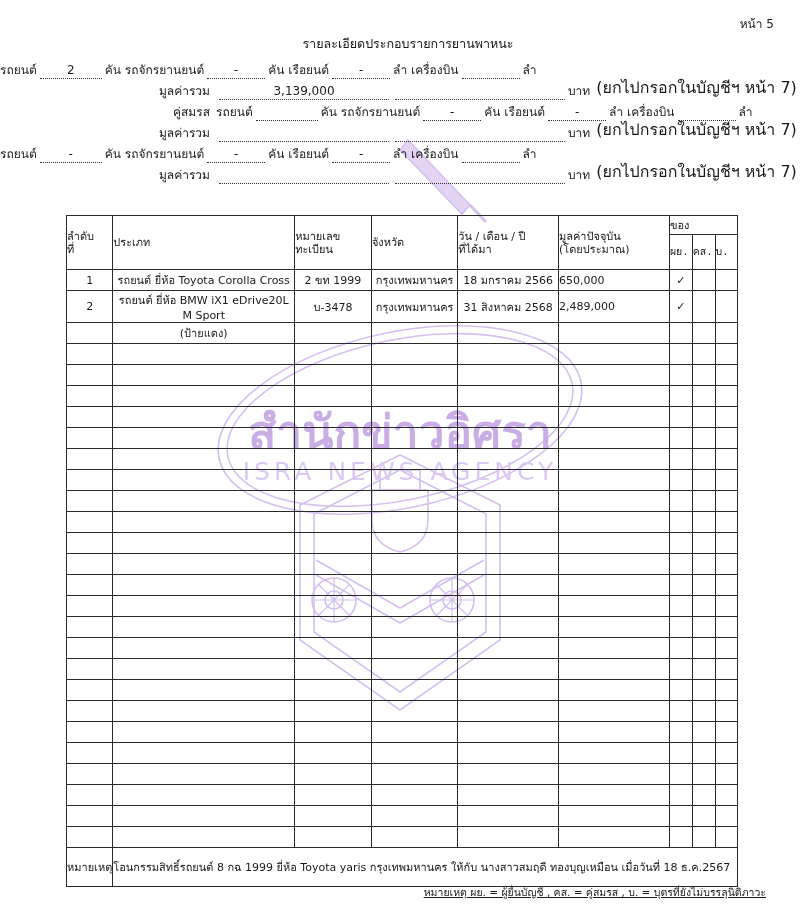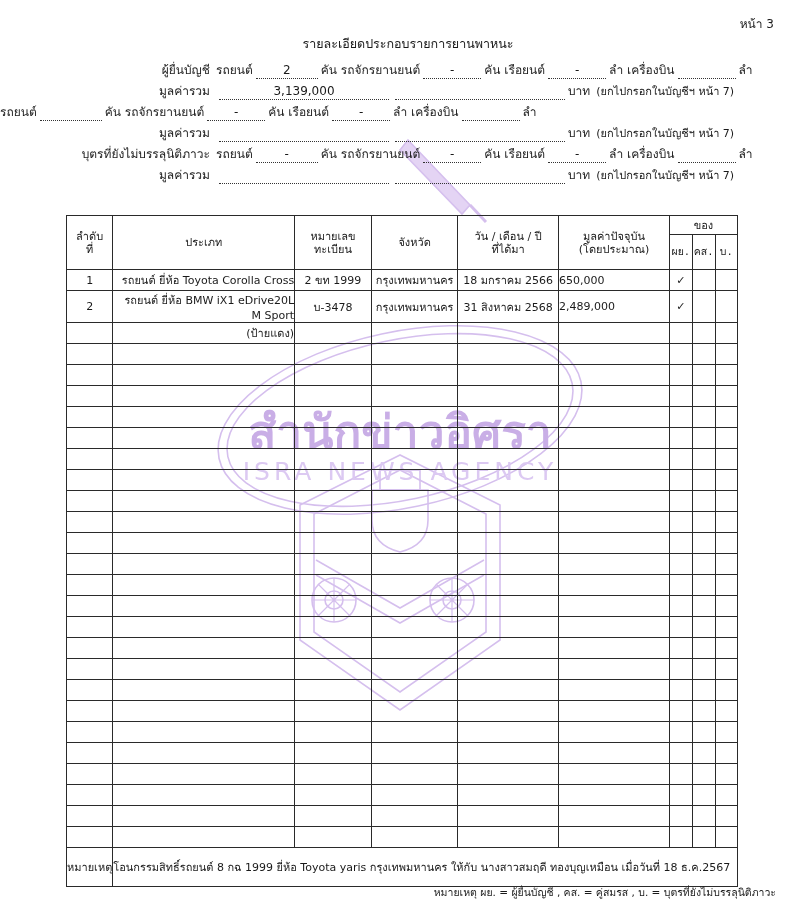--- a/index.html
+++ b/index.html
@@ -68,21 +68,21 @@
     font-size: 12px;
     line-height: 14px;
     height: 15px;
     margin: 0 3px;
   }
   .fld.w-num { width: 62px; }
   .fld.w-money { width: 170px; }
   .fld.w-dash { width: 58px; }
   .unit { font-size: 12px; }
   .note-paren {
-    font-size: 11px;
+    font-size: 16px;
     margin-left: 6px;
   }
 
   
   table.main {
     position: absolute;
     left: 66px;
     top: 215px;
     width: 672px;
     border-collapse: collapse;
@@ -92,40 +92,40 @@
   table.main td, table.main th {
     border: 1px solid #2a2a2a;
     font-weight: normal;
     font-size: 11px;
     padding: 0;
   }
   thead th {
     height: 52px;
     line-height: 13px;
     vertical-align: middle;
-    text-align: center;
+    text-align: left;
     font-size: 11px;
   }
   thead th.own-group { height: 18px; }
   thead th.own-sub { height: 34px; font-size: 10.5px; font-family: Liberation Mono, monospace; }
   .c-no     { width: 34px; }
   .c-type   { width: 190px; }
   .c-reg    { width: 78px; }
   .c-prov   { width: 86px; }
   .c-date   { width: 104px; }
   .c-value  { width: 114px; }
   .c-own    { width: 22px; }
 
   tbody td {
     height: 20px;
     vertical-align: middle;
   }
   td.t-c { text-align: center; }
   td.t-r { padding-right: 8px; }
-  td.t-l { text-align: right; padding-left: 4px; }
+  td.t-l { text-align: center; padding-left: 4px; }
   td.small { font-size: 10px; }
   .check {
     font-size: 13px;
     line-height: 13px;
   }
   tr.empty td { height: 20px; }
 
   td.remark-label {
     text-align: center;
     font-size: 10.5px;
@@ -133,24 +133,25 @@
   }
   td.remark-text {
     text-align: left;
     padding-left: 8px;
     font-size: 10.5px;
     height: 38px;
   }
 
   .footnote {
     position: absolute;
-    right: 24px;
+    right: 34px;
     top: 884px;
     font-size: 10.5px;
     z-index: 6;
+    text-decoration: underline;
   }
 </style>
 </head>
 <body>
 
 <svg id="watermark" viewBox="0 0 800 910">
   <g stroke="#d3bced" fill="none" stroke-width="1.6" opacity="0.95">
 
     <ellipse cx="400" cy="420" rx="185" ry="88" transform="rotate(-12 400 420)"></ellipse>
     <ellipse cx="400" cy="420" rx="176" ry="80" transform="rotate(-12 400 420)"></ellipse>
@@ -176,27 +177,26 @@
     <circle cx="452" cy="600" r="22"></circle>
     <circle cx="452" cy="600" r="9"></circle>
     <g stroke-width="1.2">
       <path d="M452 578 L452 622 M430 600 L474 600 M436 584 L468 616 M468 584 L436 616"></path>
     </g>
   </g>
   <text x="400" y="448" text-anchor="middle" font-family="DejaVu Sans, Liberation Sans, sans-serif" font-size="46" font-weight="bold" fill="#c9aee6">สำนักข่าวอิศรา</text>
   <text x="400" y="480" text-anchor="middle" font-family="DejaVu Sans, Liberation Sans, sans-serif" font-size="25" letter-spacing="4" fill="#dcc9f2">ISRA NEWS AGENCY</text>
 </svg>
 
-<div class="page-no">หน้า 3</div>
+<div class="page-no">หน้า 5</div>
 <div class="doc-title">รายละเอียดประกอบรายการยานพาหนะ</div>
 
 <div class="summary">
 
   <div class="srow">
-    <span class="lbl-left">ผู้ยื่นบัญชี</span>
     <span>รถยนต์</span>
     <span class="fld w-num">2</span>
     <span class="unit">คัน</span>
     &nbsp;
     <span>รถจักรยานยนต์</span>
     <span class="fld w-dash">-</span>
     <span class="unit">คัน</span>
     &nbsp;
     <span>เรือยนต์</span>
     <span class="fld w-dash">-</span>
@@ -209,20 +209,21 @@
 
   <div class="srow">
     <span class="lbl-left">มูลค่ารวม</span>
     <span class="fld w-money">3,139,000</span>
     <span class="fld w-money"></span>
     <span class="unit">บาท</span>
     <span class="note-paren">(ยกไปกรอกในบัญชีฯ หน้า 7)</span>
   </div>
 
   <div class="srow">
+    <span class="lbl-left">คู่สมรส</span>
     <span>รถยนต์</span>
     <span class="fld w-num"></span>
     <span class="unit">คัน</span>
     &nbsp;
     <span>รถจักรยานยนต์</span>
     <span class="fld w-dash">-</span>
     <span class="unit">คัน</span>
     &nbsp;
     <span>เรือยนต์</span>
     <span class="fld w-dash">-</span>
@@ -235,21 +236,20 @@
 
   <div class="srow">
     <span class="lbl-left">มูลค่ารวม</span>
     <span class="fld w-money"></span>
     <span class="fld w-money"></span>
     <span class="unit">บาท</span>
     <span class="note-paren">(ยกไปกรอกในบัญชีฯ หน้า 7)</span>
   </div>
 
   <div class="srow">
-    <span class="lbl-left">บุตรที่ยังไม่บรรลุนิติภาวะ</span>
     <span>รถยนต์</span>
     <span class="fld w-num">-</span>
     <span class="unit">คัน</span>
     &nbsp;
     <span>รถจักรยานยนต์</span>
     <span class="fld w-dash">-</span>
     <span class="unit">คัน</span>
     &nbsp;
     <span>เรือยนต์</span>
     <span class="fld w-dash">-</span>

